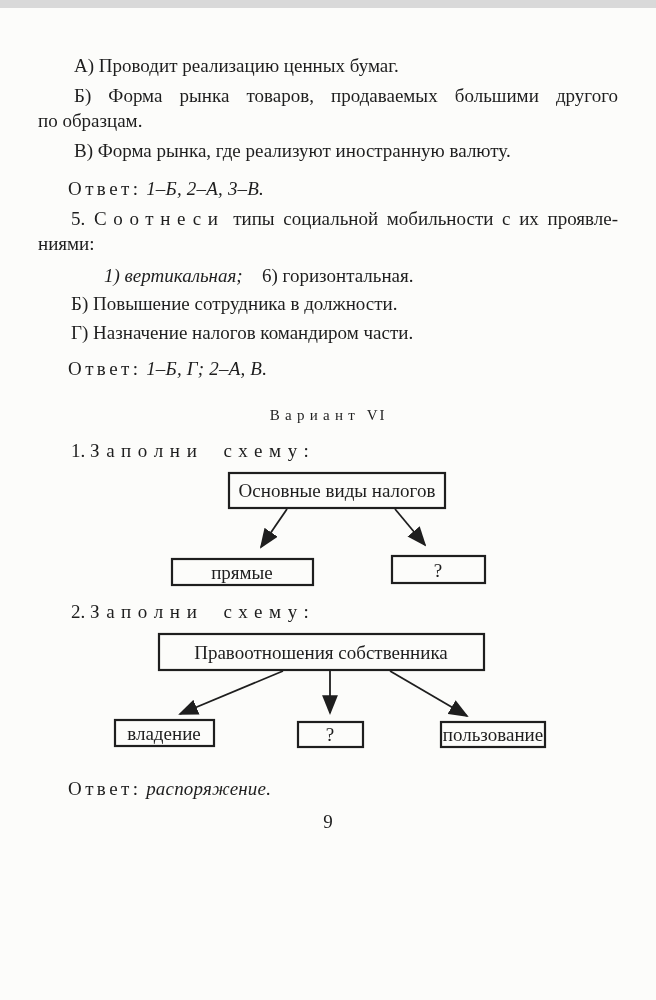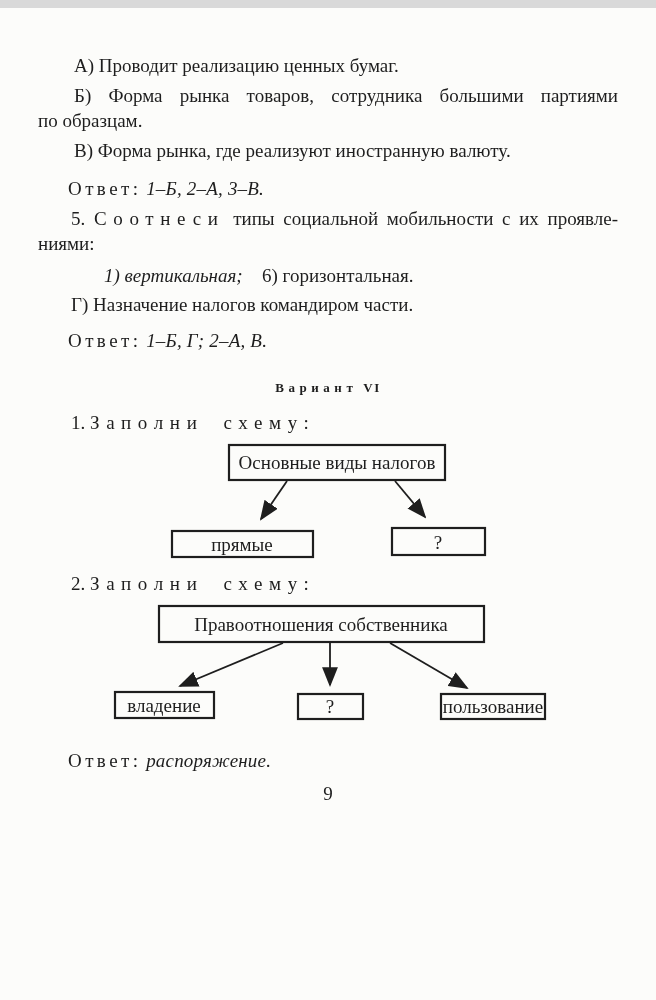--- a/index.html
+++ b/index.html
@@ -20,21 +20,21 @@
   .ind33{text-indent:33px;}
   .ind30{text-indent:30px;}
   .line{display:block;}
   .jline{text-align:justify;text-align-last:justify;}
   .sp{letter-spacing:.18em;}
   .spw{letter-spacing:.35em;word-spacing:.45em;}
   .ans{font-style:italic;letter-spacing:.01em;}
   .item1{display:inline-block;width:191px;font-style:italic;}
   .variant{
     margin:22px 0 0 0;text-align:center;
-    font-size:13px;line-height:25px;font-weight:bold;
+    font-size:15px;line-height:25px;font-weight:normal;
   }
   .variant .word{letter-spacing:.35em;}
   .variant .numeral{letter-spacing:.12em;margin-left:.45em;}
   .mt2{margin-top:2px;}.mt3{margin-top:3px;}.mt4{margin-top:4px;}
   .mt5{margin-top:5px;}.mt6{margin-top:6px;}.mt7{margin-top:7px;}.mt10{margin-top:10px;}.mt11{margin-top:11px;}
   .mt13{margin-top:13px;}.mt17{margin-top:17px;}.mt22{margin-top:22px;}
   .scheme{display:block;margin:0 -38px;}
   .scheme rect{fill:none;stroke:#1e1e1e;stroke-width:2.2;}
   .scheme line{stroke:#1e1e1e;stroke-width:1.8;}
   .scheme text{
@@ -44,40 +44,41 @@
   .pageno{margin:8px 0 0 0;text-align:center;}
 </style>
 </head>
 <body>
 
 <div class="page">
 
   <p class="para ind36">А) Проводит реализацию ценных бумаг.</p>
 
   <p class="para mt5">
-    <span class="line jline ind36">Б) Форма рынка товаров, сотрудника большими партиями</span>
+    <span class="line jline ind36">Б) Форма рынка товаров, продаваемых большими другого</span>
     <span class="line">по образцам.</span>
   </p>
 
   <p class="para ind36 mt5">В) Форма рынка, где реализуют иностранную валюту.</p>
 
   <p class="para ind30 mt13">
     <span class="sp">Ответ:</span>
     <span class="ans">1–Б, 2–А, 3–В.</span>
   </p>
 
   <p class="para mt5">
     <span class="line jline ind33"><span>5.</span> <span class="spw">Соотнеси</span> <span>типы социальной мобильности с их проявле-</span></span>
     <span class="line">ниями:</span>
   </p>
 
   <p class="para ind33 mt7">
     <span class="item1">1) вертикальная;</span><span>6) горизонтальная.</span>
   </p>
 
+  <p class="para ind33 mt3">Б) Повышение сотрудника в должности.</p>
   <p class="para ind33 mt4">Г) Назначение налогов командиром части.</p>
 
   <p class="para ind30 mt11">
     <span class="sp">Ответ:</span>
     <span class="ans">1–Б, Г; 2–А, В.</span>
   </p>
 
   <h2 class="variant">
     <span class="word">Вариант</span><span class="numeral">VI</span>
   </h2>

